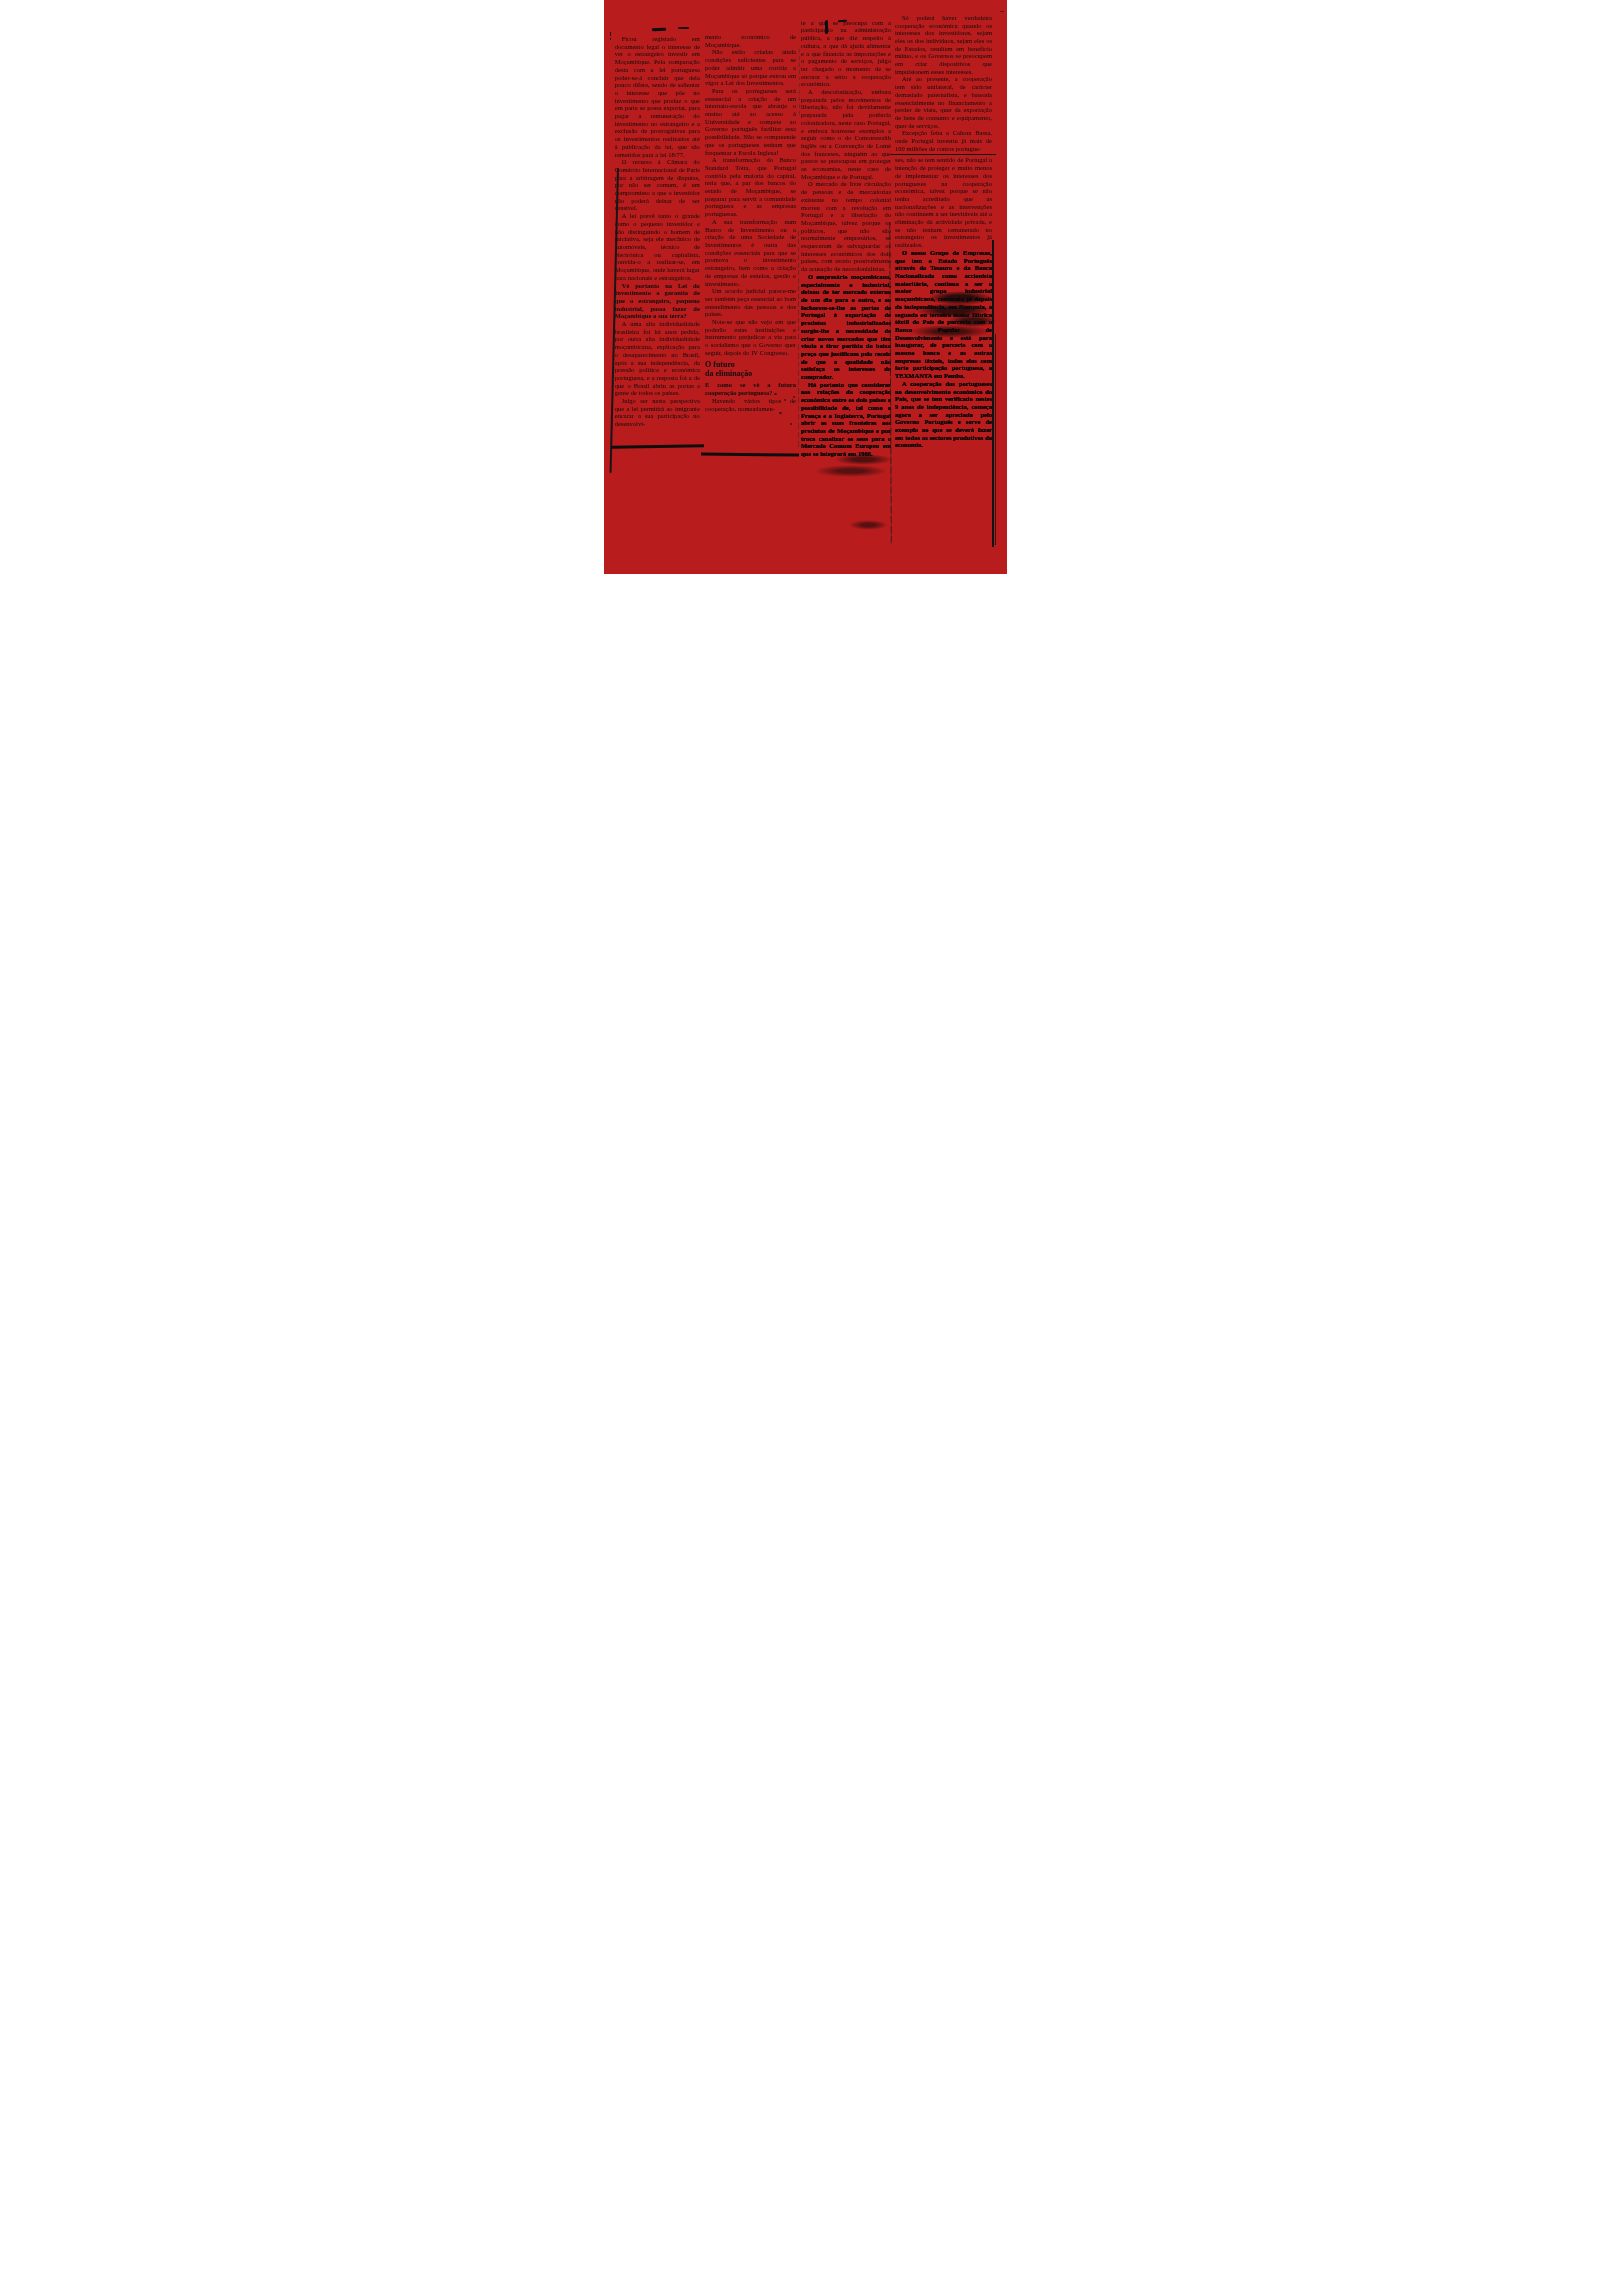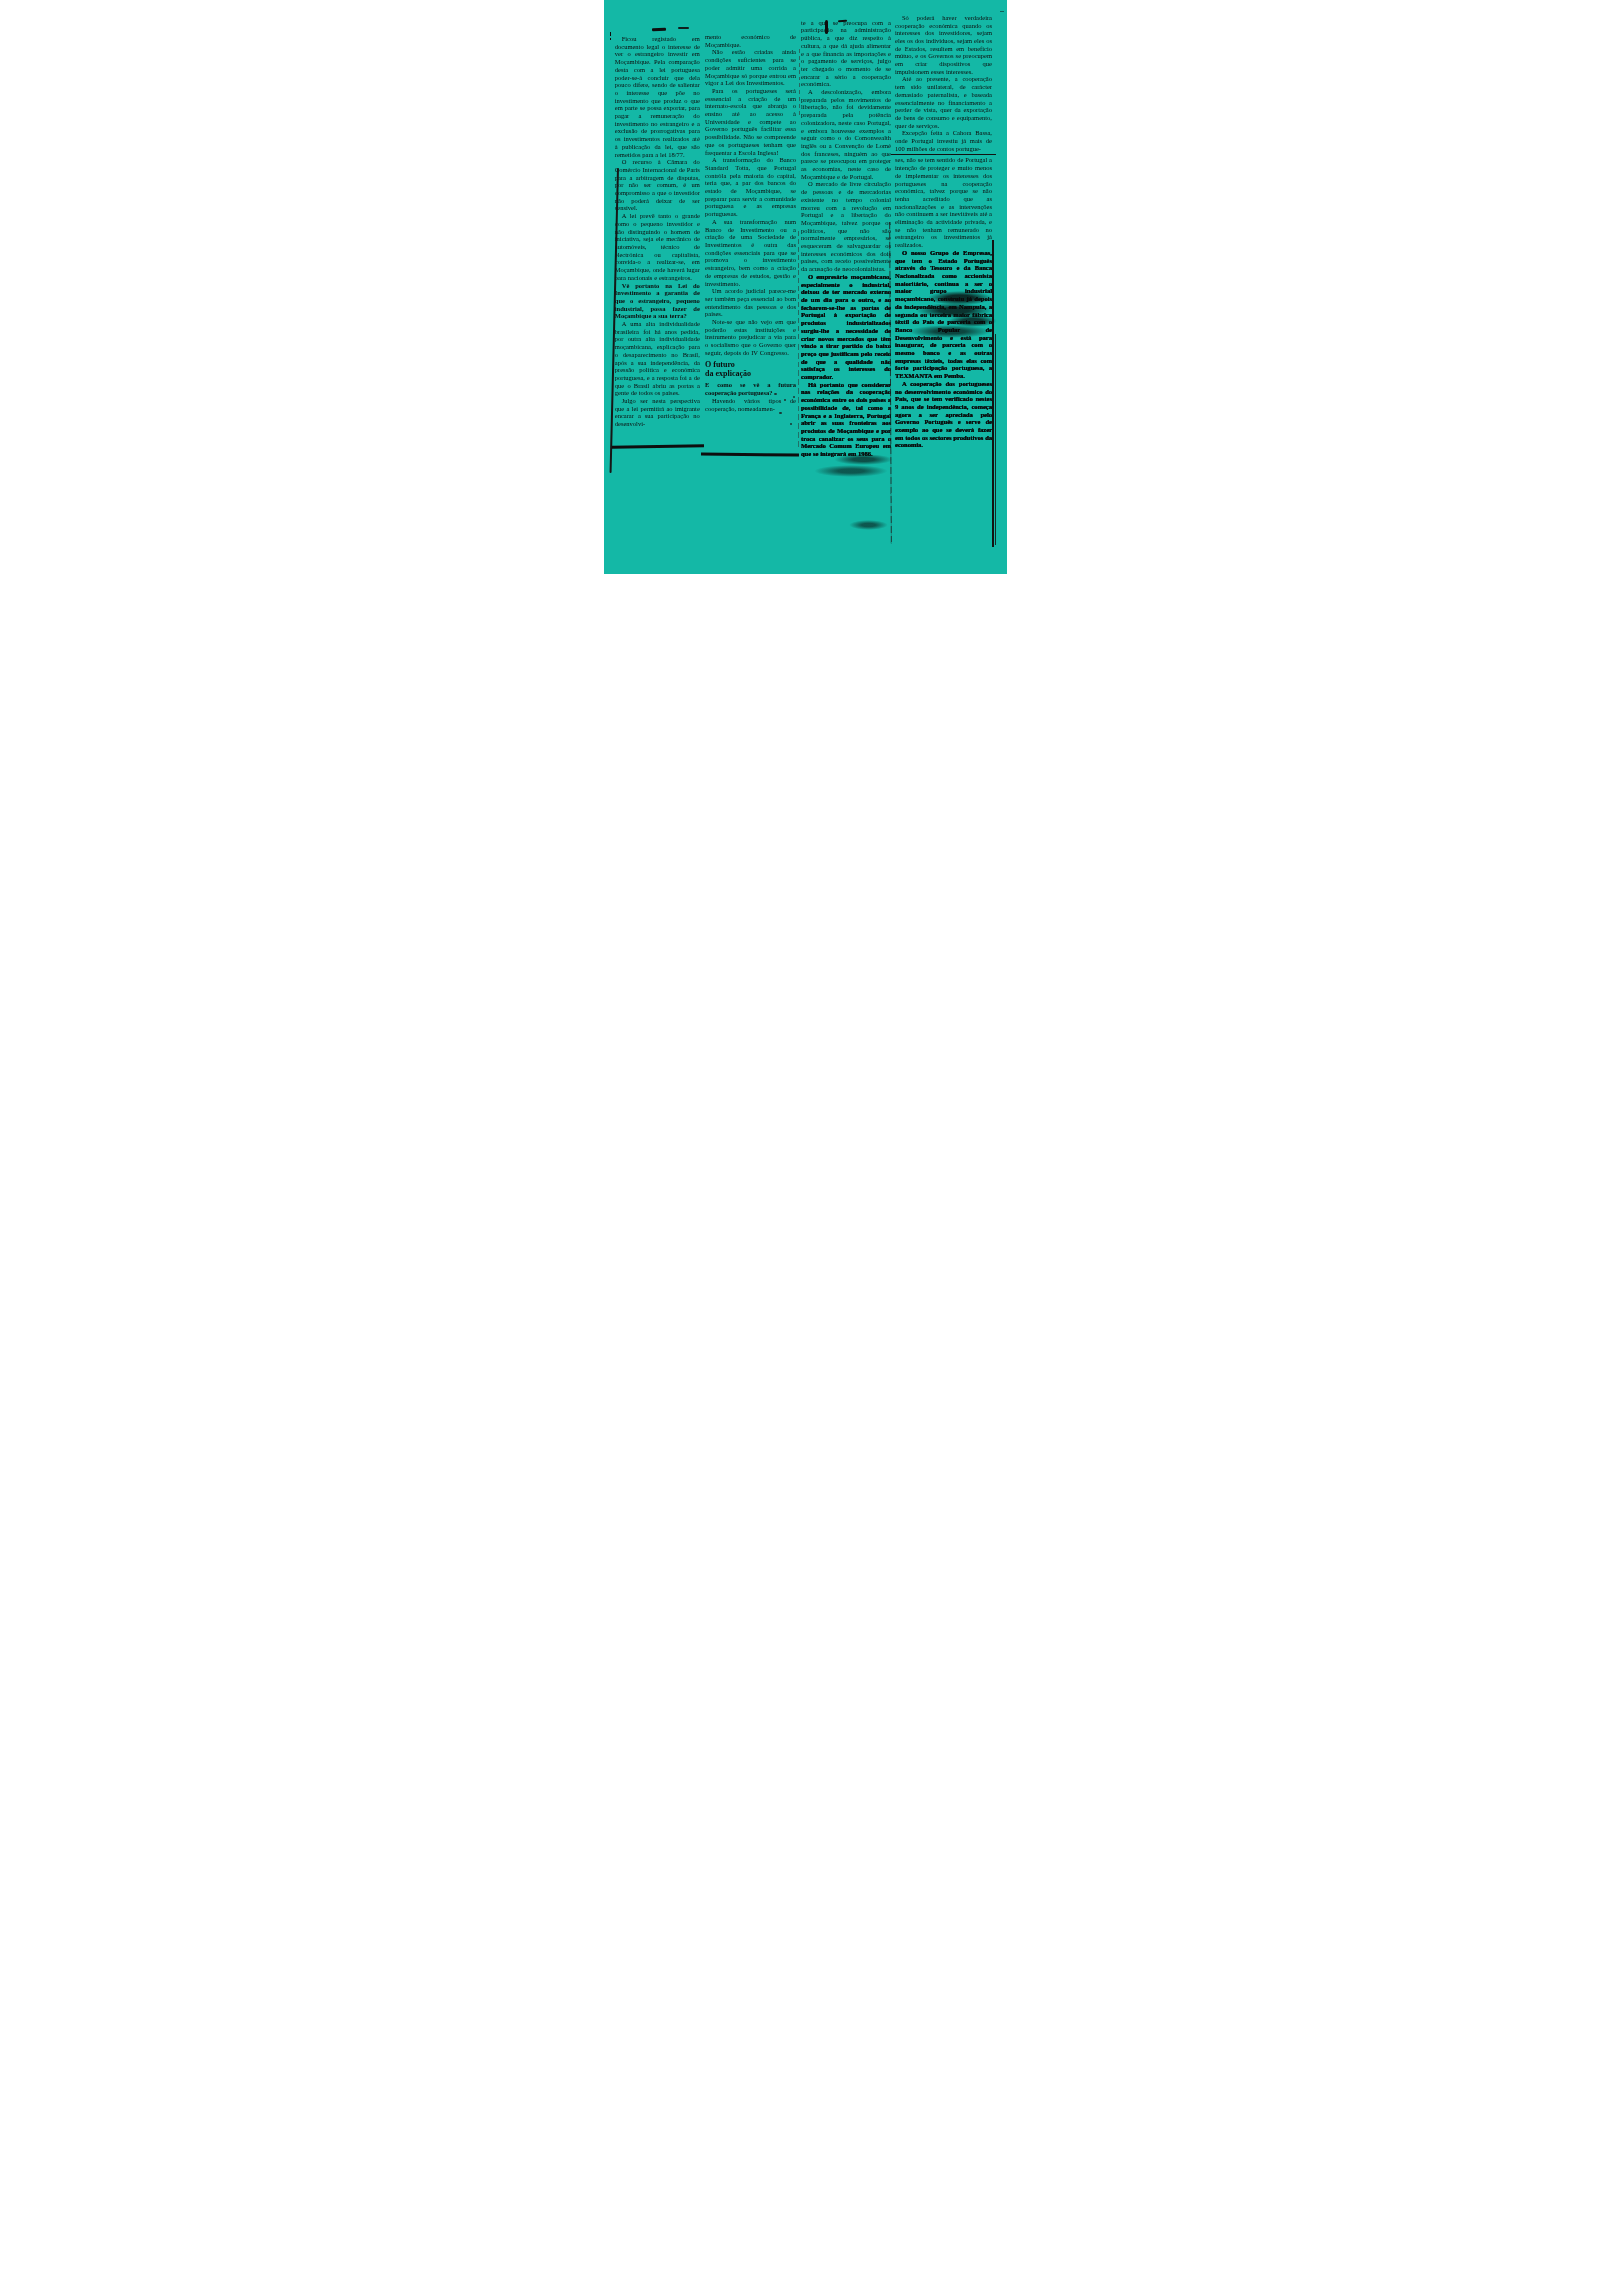--- a/index.html
+++ b/index.html
@@ -1,20 +1,20 @@
 <!DOCTYPE html>
 <html lang="pt" style="font-size:7.9px"><head>
 <meta charset="utf-8">
 <style>
   html,body{margin:0;padding:0;background:#ffffff;}
   .page{
     position:relative;
     width:403px;height:574px;
     margin:0 auto;
-    background:#14b8a6;
+    background:#b91c1c;
     overflow:hidden;
     font-family:"Liberation Serif", serif;
     color:#0d0d0d;
   }
   .col{position:absolute;}
   .col p{
     margin:0;
     text-align:justify;
     text-indent:6.9px;
     font-size:6.5px;
@@ -96,21 +96,21 @@
   <section class="col" id="col-2">
     <p class="noindent">mento económico de Moçambique.</p>
     <p>Não estão criadas ainda condições suficientes para se poder admitir uma corrida a Moçambique só porque entrou em vigor a Lei dos Investimentos.</p>
     <p>Para os portugueses será esssencial a criação de um internato-escola que abranja o ensino até ao acesso à Universidade e compete ao Governo português facilitar essa possibilidade. Não se compreende que os portugueses tenham que frequentar a Escola Inglesa!</p>
     <p>A transformação do Banco Standard Totta, que Portugal contròla pela maioria do capital, teria que, a par dos bancos do estado de Moçambique, se preparar para servir a comunidade portuguesa e as empresas portuguesas.</p>
     <p>A sua transformação num Banco de Investimento ou a criação de uma Sociedade de Investimentos é outra das condições essenciais para que se promova o investimento estrangeiro, bem como a criação de empresas de estudos, gestão e investimento.</p>
     <p>Um acordo judicial parece-me ser também peça essencial ao bom entendimento das pessoas e dos países.</p>
     <p>Note-se que não vejo em que poderão estas instituições e instrumento prejudicar a via para o socialismo que o Governo quer seguir, depois do IV Congresso.</p>
     <h2 class="section-heading">
       <span>O futuro</span>
-      <span>da explicação</span>
+      <span>da eliminação</span>
     </h2>
     <p class="question noindent">E como se vê a futura cooperação portuguesa?</p>
     <p>Havendo vários tipos de cooperação, nomeadamen-</p>
   </section>
 
   <section class="col" id="col-3">
     <p class="noindent">te a que se preocupa com a participação na administração pública, a que diz respeito à cultura, a que dá ajuda alimentar e a que financia as importações e o pagamento de serviços, julgo ter chegado o momento de se encarar a sério a cooperação económica.</p>
     <p>A descolonização, embora preparada pelos movimentos de libertação, não foi devidamente preparada pela potência colonizadora, neste caso Portugal, e embora houvesse exemplos a seguir como o do Comonwealth inglês ou a Convenção de Lomé dos franceses, ninguém ao que parece se preocupou em proteger as economias, neste caso de Moçambique e de Portugal.</p>
     <p>O mercado de livre circulação de pessoas e de mercadorias existente no tempo colonial morreu com a revolução em Portugal e a libertação do Moçambique, talvez porque os políticos, que não são normalmente empresários, se esqueceram de salvaguardar os interesses económicos dos dois países, com receio possivelmente da acusação de neocolonialistas.</p>
     <p class="inked">O empresário moçambicano, especialmente o industrial, deixou de ter mercado externo de um dia para o outro, e ao fecharem-se-lhe as portas de Portugal à exportação de produtos industrializados surgiu-lhe a necessidade de criar novos mercados que têm vindo a tirar partido do baixo preço que justificam pelo receio de que a qualidade não satisfaça os interesses do comprador.</p>

